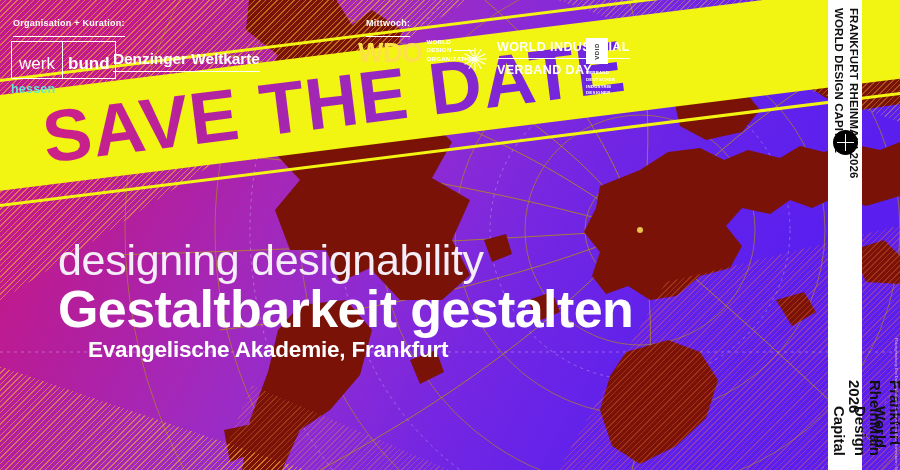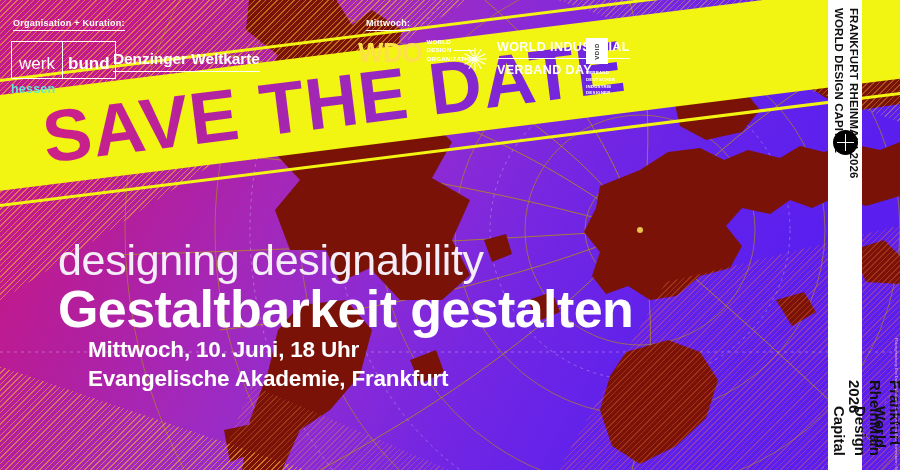--- a/index.html
+++ b/index.html
@@ -117,21 +117,21 @@
   .details{
     position:absolute;left:88px;top:336px;width:660px;
     color:#fff;font-size:22.5px;font-weight:bold;
     line-height:1.28;letter-spacing:-.2px;
   }
 
   
   .label-org,.label-partner{
     position:absolute;color:#fff;font-size:9px;font-weight:bold;
     letter-spacing:.25px;border-bottom:1.3px solid #fff;
-    padding-bottom:2px;
+    padding-bottom:8px;
   }
   .label-org{left:13px;top:18px;}
   .label-partner{left:366px;top:18px;}
 
   .werkbund{position:absolute;left:11px;top:41px;}
   .wb-boxes{display:flex;}
   .wb-box{
     border:1.3px solid #fff;color:#fff;
     font-size:17px;line-height:1;
     padding:13px 5px 6px 5px;
@@ -318,21 +318,20 @@
       <span>SAVE THE DATE</span>
     </div>
   </div>
 
   <div class="headline">
     <div class="line1">designing designability</div>
     <div class="line2">Gestaltbarkeit gestalten</div>
   </div>
 
   <div class="details">
-    <div>Mittwoch, 10. Juni, 18 Uhr</div>
     <div>Evangelische Akademie, Frankfurt</div>
   </div>
 
   <div class="label-org">Organisation + Kuration:</div>
 
   <div class="werkbund">
     <div class="wb-boxes">
       <div class="wb-box a">werk</div>
       <div class="wb-box b">bund</div>
     </div>

